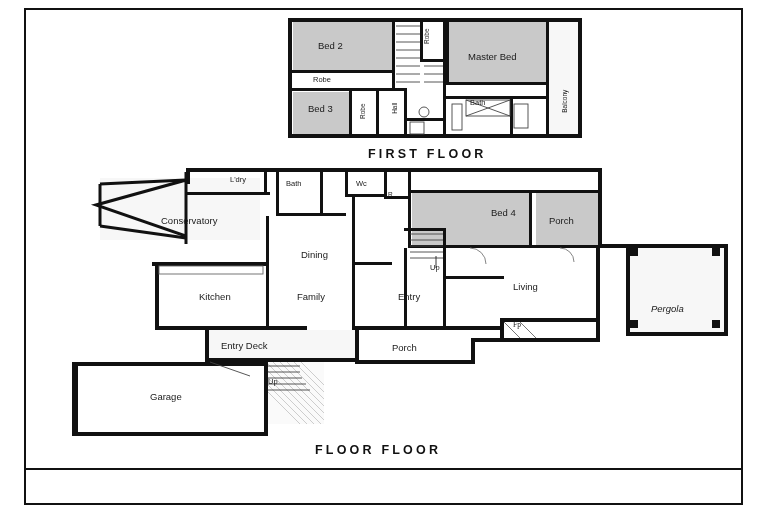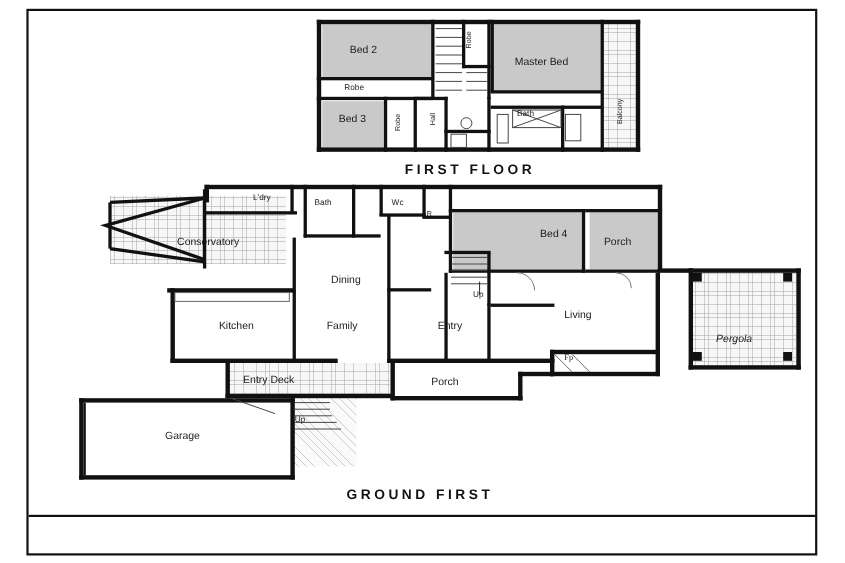--- a/index.html
+++ b/index.html
@@ -303,17 +303,17 @@
     <div class="rm" style="left:549px; top:216px;">Porch</div>
     <div class="rm" style="left:513px; top:282px;">Living</div>
     <div class="rm" style="left:651px; top:304px;font-style:italic;">Pergola</div>
     <div class="rm small" style="left:513px; top:321px;font-family:Liberation Serif, serif;">Fp</div>
     <div class="rm" style="left:221px; top:341px;">Entry Deck</div>
     <div class="rm" style="left:392px; top:343px;">Porch</div>
     <div class="rm" style="left:150px; top:392px;">Garage</div>
     <div class="rm small" style="left:430px; top:264px;">Up</div>
     <div class="rm small" style="left:268px; top:378px;">Up</div>
 
-    <div class="floor-label" id="label-ground-floor">GROUND FIRST</div>
+    <div class="floor-label" id="label-ground-floor">FLOOR FLOOR</div>
   </div>
 
 
 </div>
 
 </body></html>

